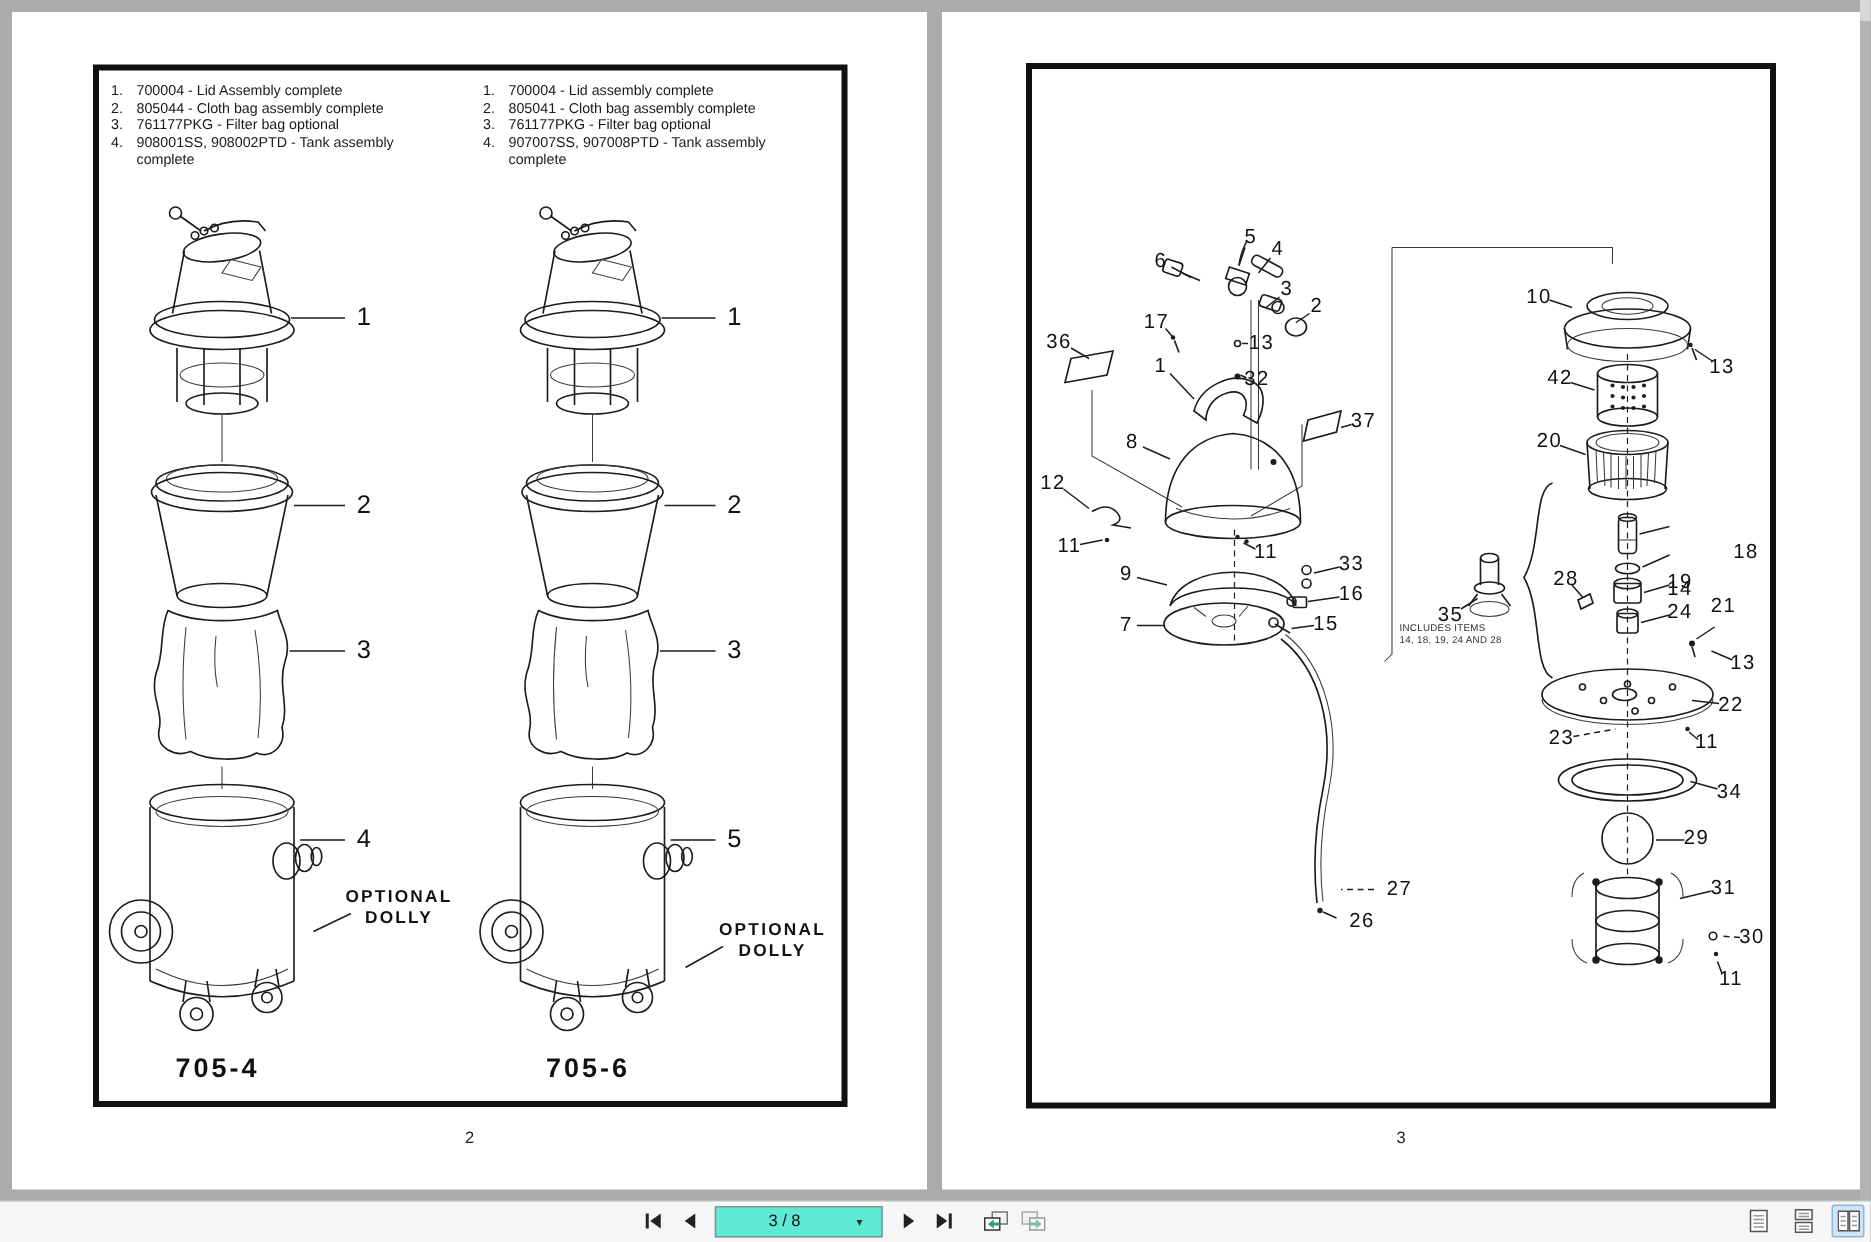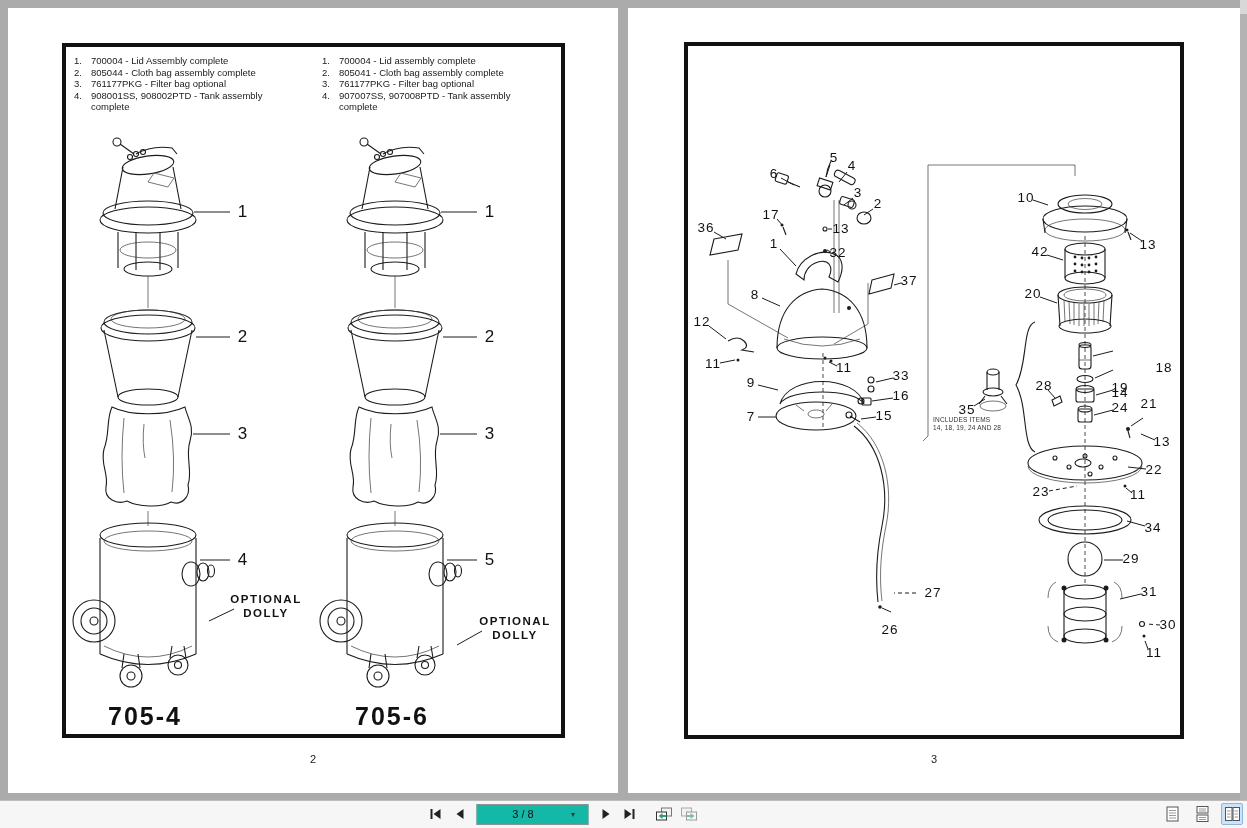--- a/index.html
+++ b/index.html
@@ -27,39 +27,39 @@
   .page3 .co{font-size:13.5px;}
   .co.dolly{font-size:11.5px;font-weight:700;letter-spacing:1.5px;line-height:1.25;}
   .co.note{font-size:6.5px;letter-spacing:0.2px;text-align:left;
     transform:translate(0,-50%);color:#333;line-height:1.3;}
   .plist{position:absolute;top:47px;font-size:9.5px;line-height:11.5px;color:#1a1a1a;}
   .plist.left{left:66px;}
   .plist.right{left:314px;}
   .plist .li{display:flex;}
   .plist .num{width:17px;flex:none;}
   .plist .txt{max-width:172px;}
-  .model{position:absolute;transform:translateX(-50%);font-size:25px;font-weight:700;
+  .model{position:absolute;transform:translateX(-50%);font-size:18px;font-weight:700;
     letter-spacing:2px;color:#111;top:694px;}
   .model.m1{left:137px;}
   .model.m2{left:384px;}
   .pagenum{position:absolute;left:0;right:0;top:745px;text-align:center;
     font-size:11px;color:#222;}
   
   .vscroll{position:absolute;right:0;top:0;width:7px;height:800px;background:#b3b3b3;}
   .vscroll .cap{position:absolute;left:0;top:0;width:7px;height:14px;background:#d8d8d8;}
   
   .toolbar{position:absolute;left:0;top:800px;width:1247px;height:28px;
     background:#f6f6f6;border-top:1px solid #bcbcbc;box-sizing:border-box;}
   .tb-center{position:absolute;left:calc(50% - 62px);transform:translateX(-50%);
     top:2px;display:flex;align-items:center;gap:3px;}
   .tb-right{position:absolute;right:4px;top:2px;display:flex;align-items:center;gap:8px;}
   .tb-btn{width:22px;height:22px;display:flex;align-items:center;justify-content:center;
     background:transparent;border:1px solid transparent;padding:0;border-radius:2px;}
   .tb-btn.active{background:#cfe3f6;border:1px solid #8db6de;}
-  .pagebox{width:110px;height:19px;background:#14b8a6;border:1px solid #8f8f8f;
+  .pagebox{width:110px;height:19px;background:#5eead4;border:1px solid #8f8f8f;
     display:flex;align-items:center;margin:0 3px;}
   .pagebox input{border:none;outline:none;width:88px;text-align:center;
     font-size:11px;font-family:"Liberation Sans",sans-serif;color:#111;background:transparent;}
   .pagebox .dd{font-size:8px;color:#333;margin-left:2px;cursor:default;}
   .gap6{width:6px;}
 </style>
 </head>
 <body>
 
 <div class="viewer">
@@ -388,21 +388,21 @@
         <span class="co" style="left: 281px; top: 273px;">37</span>
         <span class="co" style="left: 74px; top: 314px;">12</span>
         <span class="co" style="left: 85px; top: 356px;">11</span>
         <span class="co" style="left: 123px; top: 375px;">9</span>
         <span class="co" style="left: 216px; top: 360px;">11</span>
         <span class="co" style="left: 273px; top: 368px;">33</span>
         <span class="co" style="left: 273px; top: 388px;">16</span>
         <span class="co" style="left: 123px; top: 409px;">7</span>
         <span class="co" style="left: 256px; top: 408px;">15</span>
         <span class="co" style="left: 305px; top: 585px;">27</span>
-        <span class="co" style="left: 262px; top: 606px; margin-top: 16px;">26</span>
+        <span class="co" style="left: 280px; top: 606px;">26</span>
         <span class="co" style="left: 398px; top: 190px;">10</span>
         <span class="co" style="left: 520px; top: 237px;">13</span>
         <span class="co" style="left: 412px; top: 244px;">42</span>
         <span class="co" style="left: 405px; top: 286px;">20</span>
         <span class="co" style="left: 492px; top: 341px; margin-top: 44px;">14</span>
         <span class="co" style="left: 492px; top: 360px; margin-left: 44px;">18</span>
         <span class="co" style="left: 492px; top: 380px;">19</span>
         <span class="co" style="left: 492px; top: 400px;">24</span>
         <span class="co" style="left: 521px; top: 396px;">21</span>
         <span class="co" style="left: 416px; top: 378px;">28</span>

